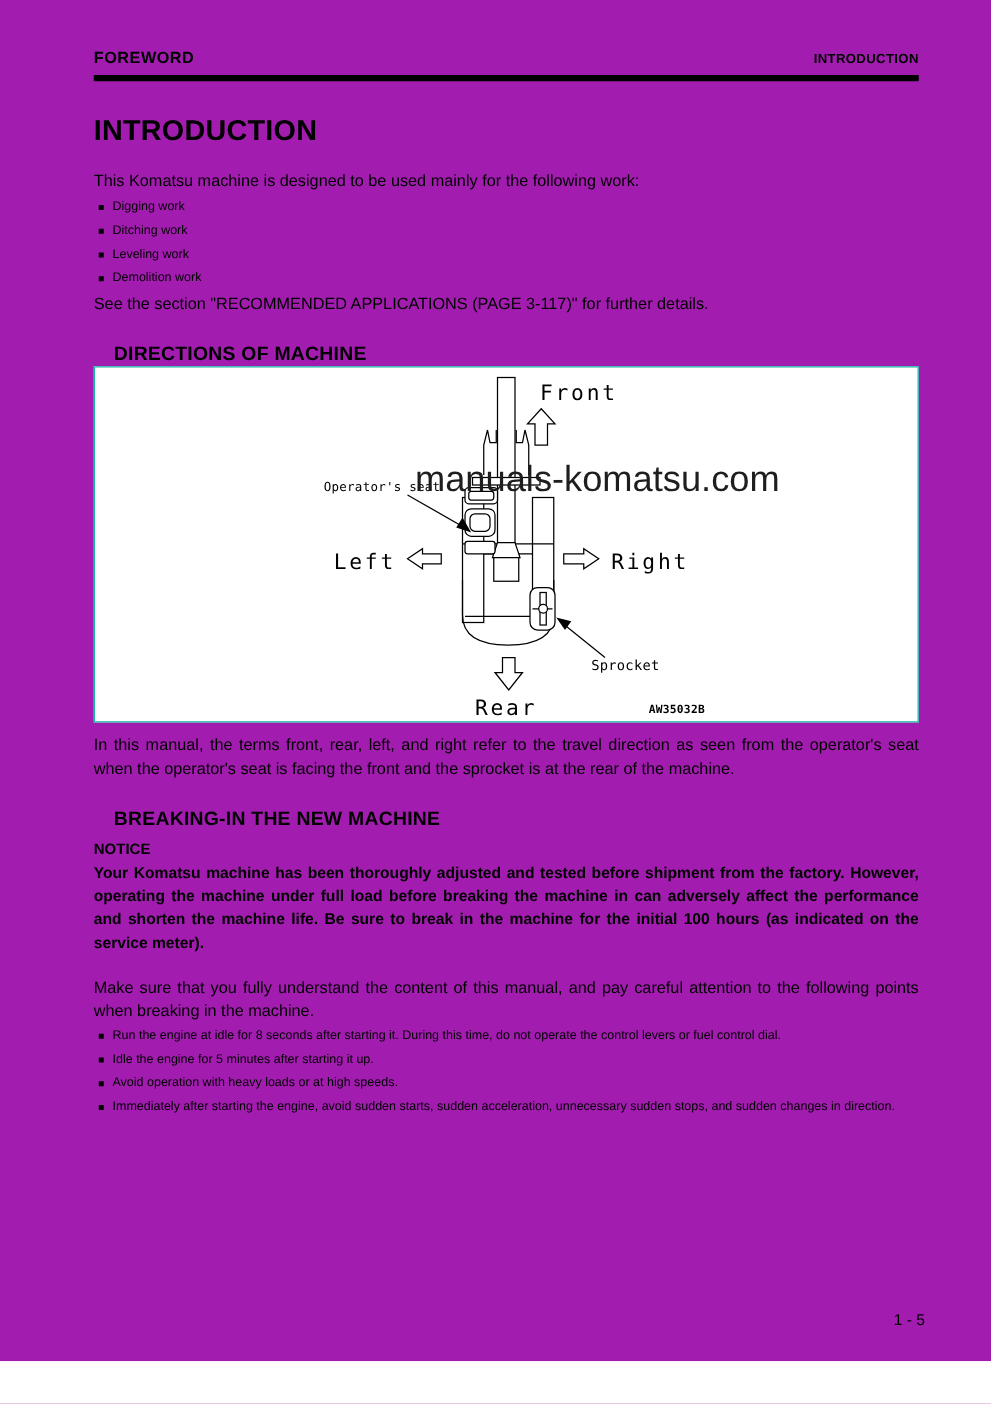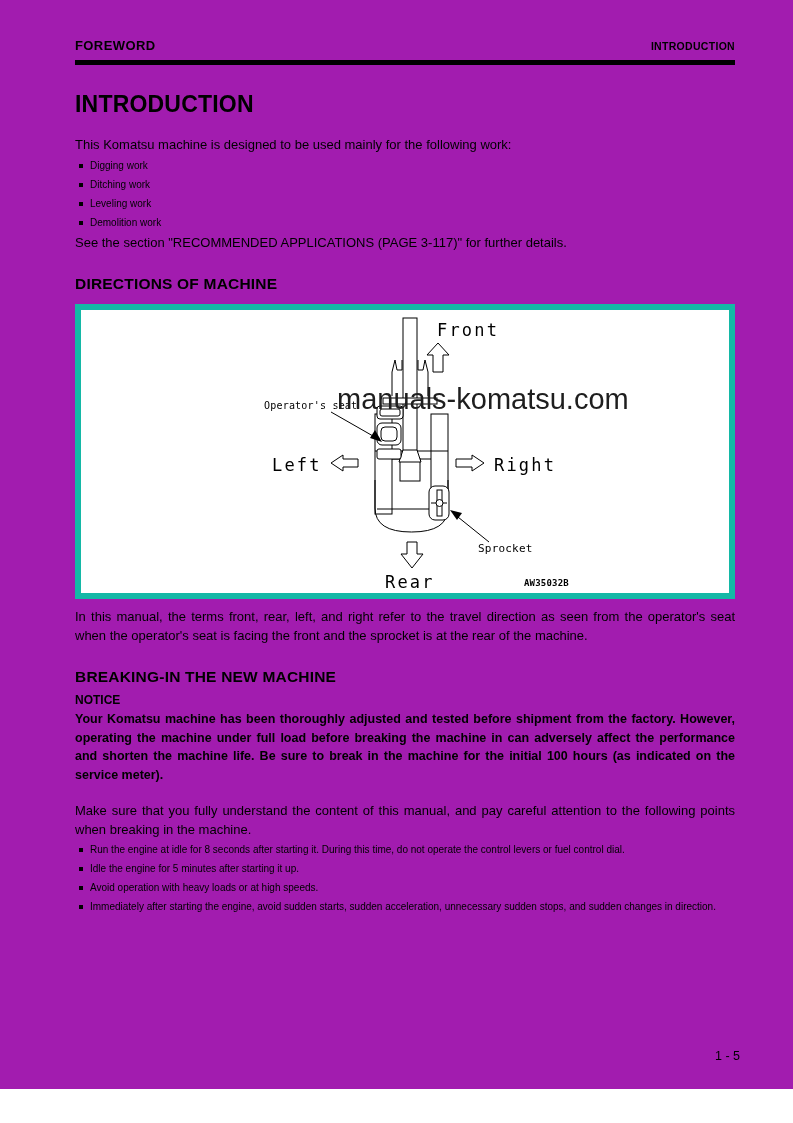--- a/index.html
+++ b/index.html
@@ -9,28 +9,28 @@
     background:#a21caf;color:#000;
     font-family:"Liberation Sans",sans-serif;
     overflow:hidden;
   }
   .content{position:absolute;left:75px;top:0;width:660px;}
   .runhead{display:flex;justify-content:space-between;align-items:baseline;margin-top:38px;}
   .rh-left{font-weight:bold;font-size:13px;letter-spacing:.4px;}
   .rh-right{font-weight:bold;font-size:10.5px;letter-spacing:.3px;}
   .rule{height:5px;background:#000;margin-top:7px;}
   h1{font-size:23px;font-weight:bold;margin:26px 0 6px;letter-spacing:.2px;}
-  h2{font-size:15.5px;font-weight:bold;margin:23px 0 0;letter-spacing:.2px;}
+  h2{font-size:15.5px;font-weight:bold;margin:23px 16px 0;letter-spacing:.2px;}
   .t{font-size:13px;line-height:19px;margin:0;}
   .lead{margin:17px 0 2px;}
   ul.blist{list-style:none;margin:1px 0 0;padding:0;}
   ul.blist li{position:relative;padding-left:15px;font-size:10px;line-height:19px;}
   ul.blist li::before{content:"";position:absolute;left:4px;top:8px;width:4px;height:4px;background:#000;}
   .see{margin:1px 0 0;}
-  .diagram-box{margin-top:11px;border:6px solid #14b8a6;height:283px;position:relative;background:#fff;}
+  .diagram-box{margin-top:0;border:1px solid #14b8a6;height:283px;position:relative;background:#fff;}
   .diagram-box svg{display:block;width:658px;height:281px;}
   .caption{margin-top:8px;text-align:justify;}
   .notice-label{font-size:12px;font-weight:bold;margin:7px 0 3px;}
   .notice-text{font-size:12.5px;font-weight:bold;line-height:18.5px;text-align:justify;margin:0;}
   .para{margin-top:17px;text-align:justify;}
   .footer{position:absolute;right:53px;bottom:26px;font-size:12.5px;}
   
   .dir-label{font-family:"DejaVu Sans Mono",monospace;font-size:17px;letter-spacing:2.2px;fill:#000;}
   .sm-label{font-family:"DejaVu Sans Mono",monospace;font-size:10px;letter-spacing:.2px;fill:#000;}
   .sm-label2{font-family:"DejaVu Sans Mono",monospace;font-size:11px;letter-spacing:.2px;fill:#000;}

